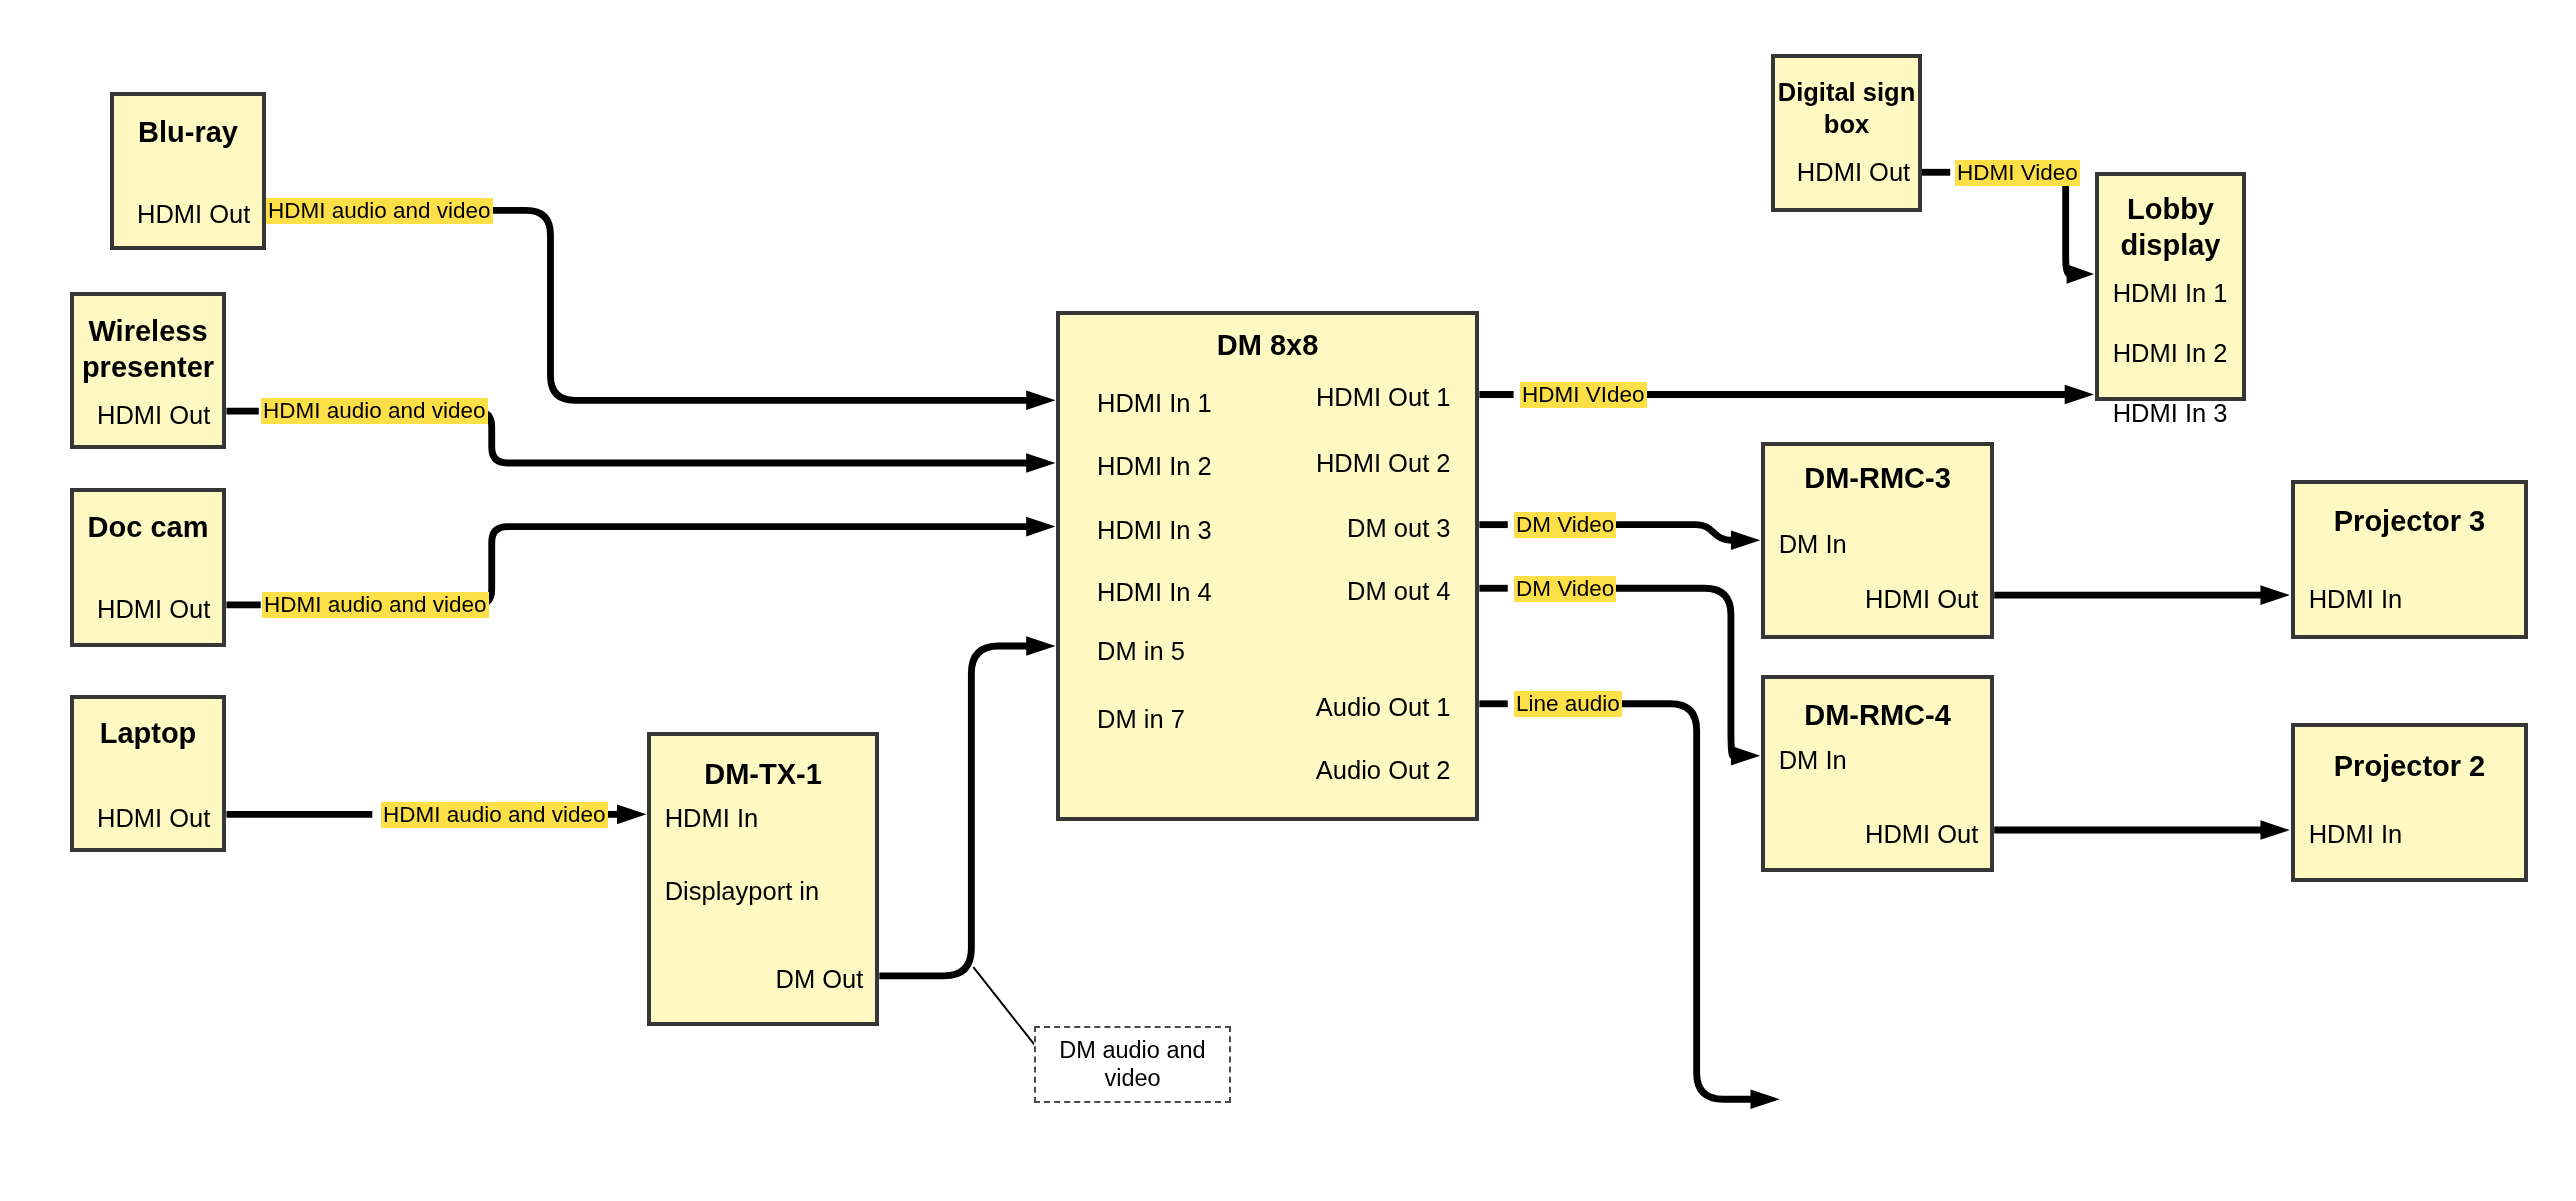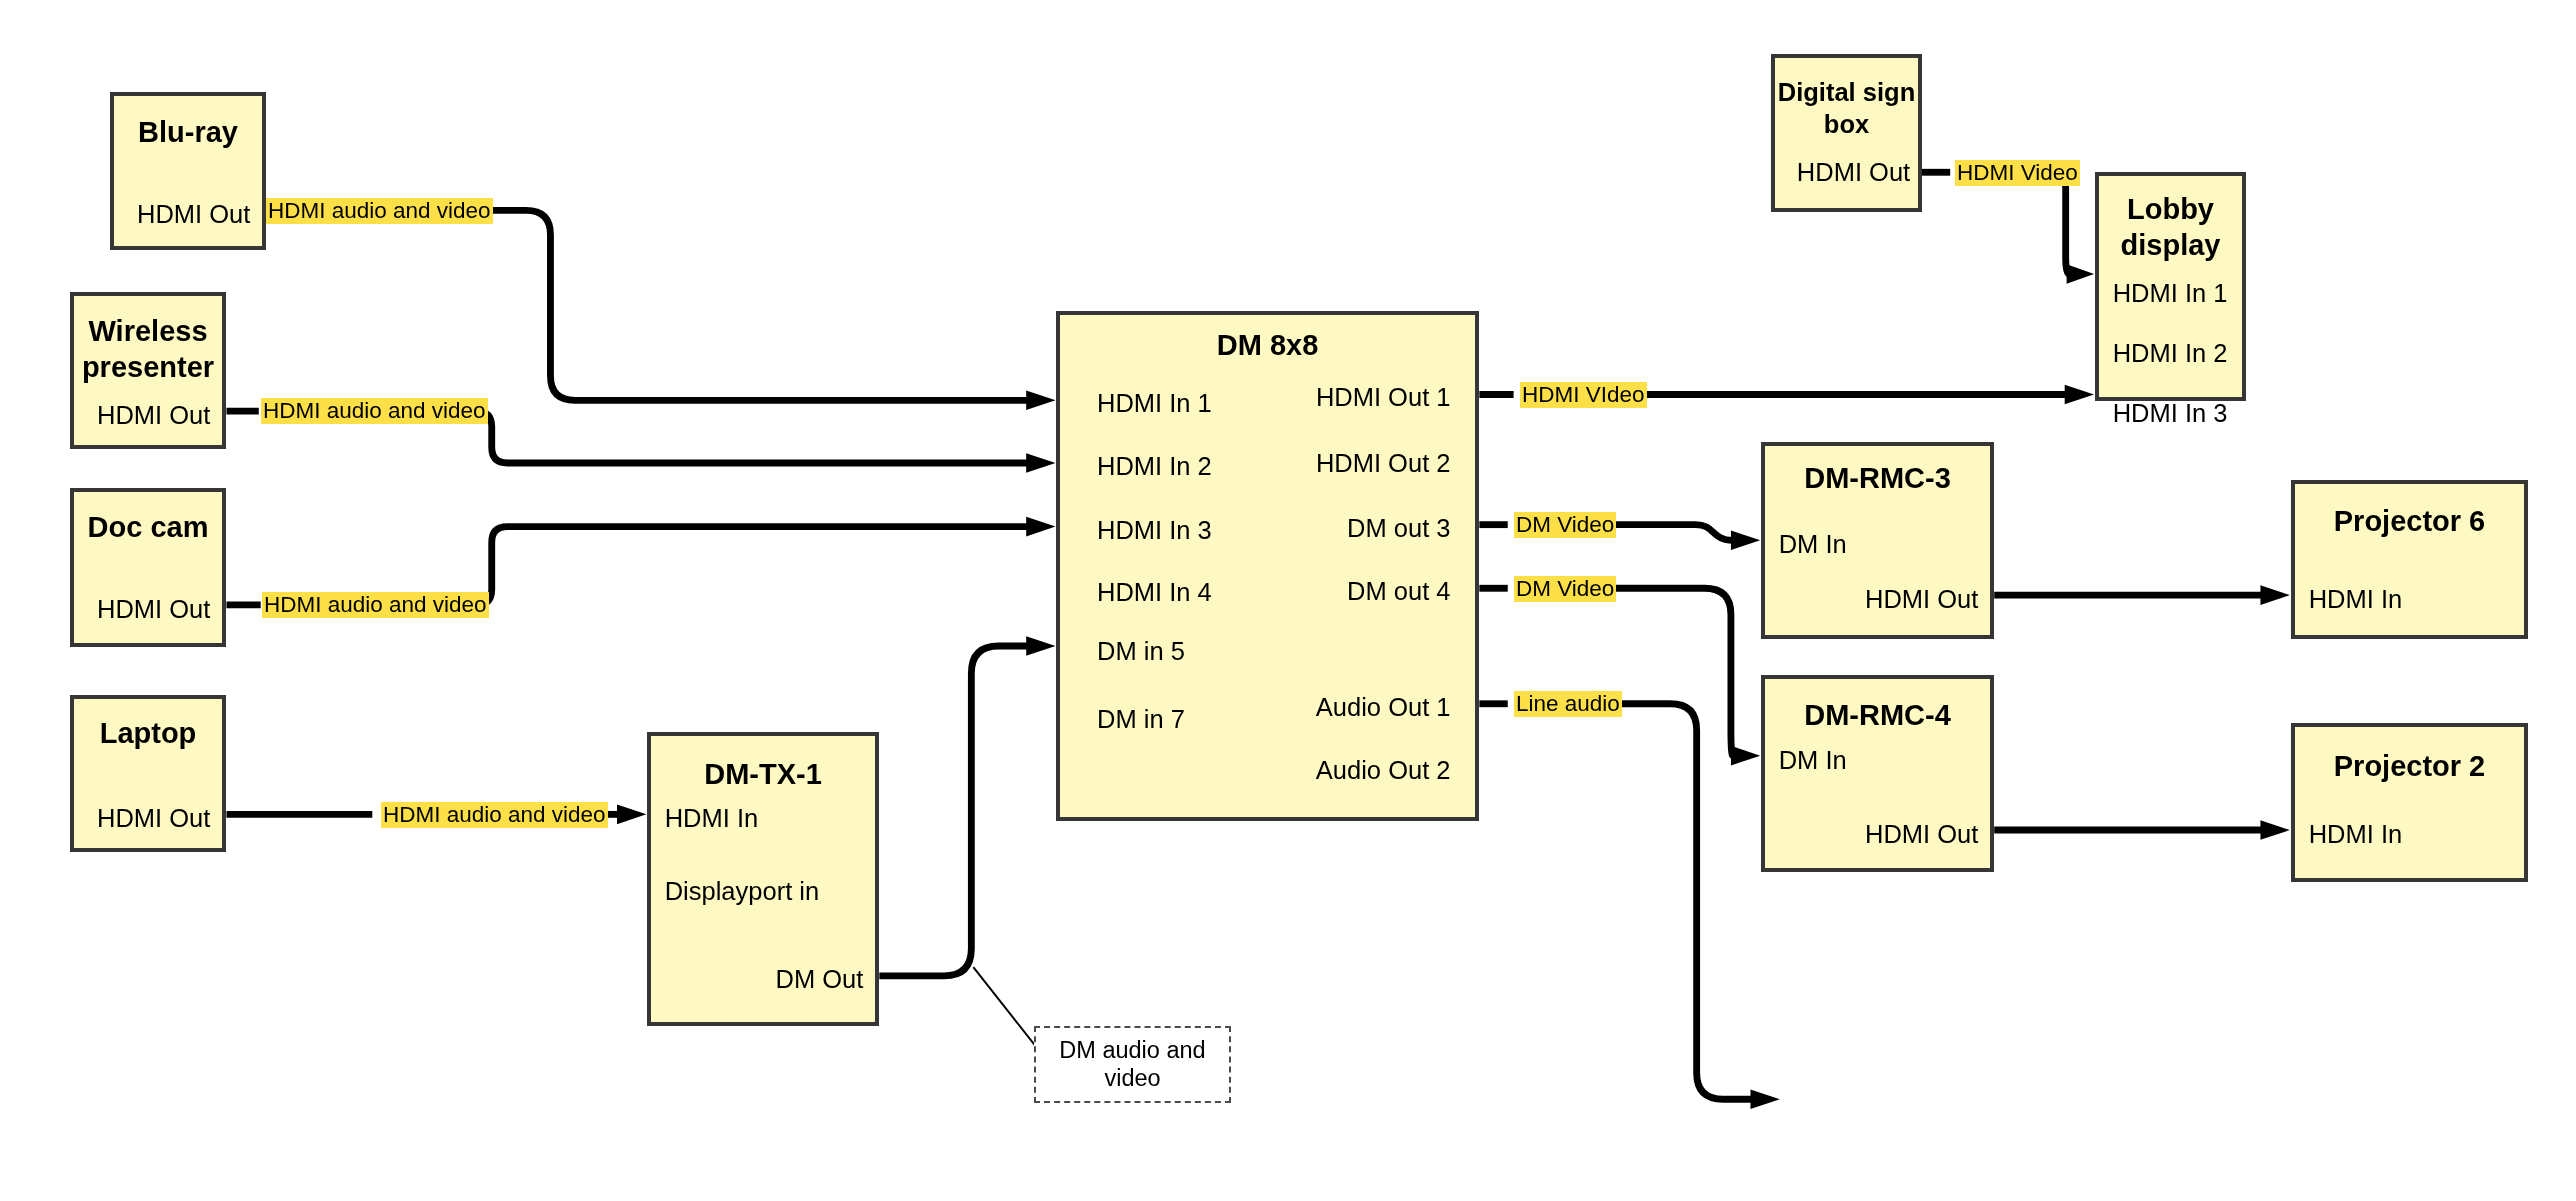--- a/index.html
+++ b/index.html
@@ -151,21 +151,21 @@
     <div class="port r" style="top:141px;">HDMI Out</div>
   </div>
 
   <div class="box" style="left:1761px;top:675px;width:233px;height:197px;">
     <div class="title" style="top:17.6px;">DM-RMC-4</div>
     <div class="port l" style="top:69px;">DM In</div>
     <div class="port r" style="top:143px;">HDMI Out</div>
   </div>
 
   <div class="box" style="left:2291px;top:480px;width:237px;height:159px;">
-    <div class="title" style="top:18.6px;">Projector 6</div>
+    <div class="title" style="top:18.6px;">Projector 3</div>
     <div class="port l" style="top:103px;">HDMI In</div>
   </div>
 
   <div class="box" style="left:2291px;top:723px;width:237px;height:159px;padding-left:44px;">
     <div class="title" style="top:20.6px;">Projector 2</div>
     <div class="port l" style="top:95px;">HDMI In</div>
   </div>
 
 
   <div class="clabel" style="left:266px;top:198px;">HDMI audio and video</div>

